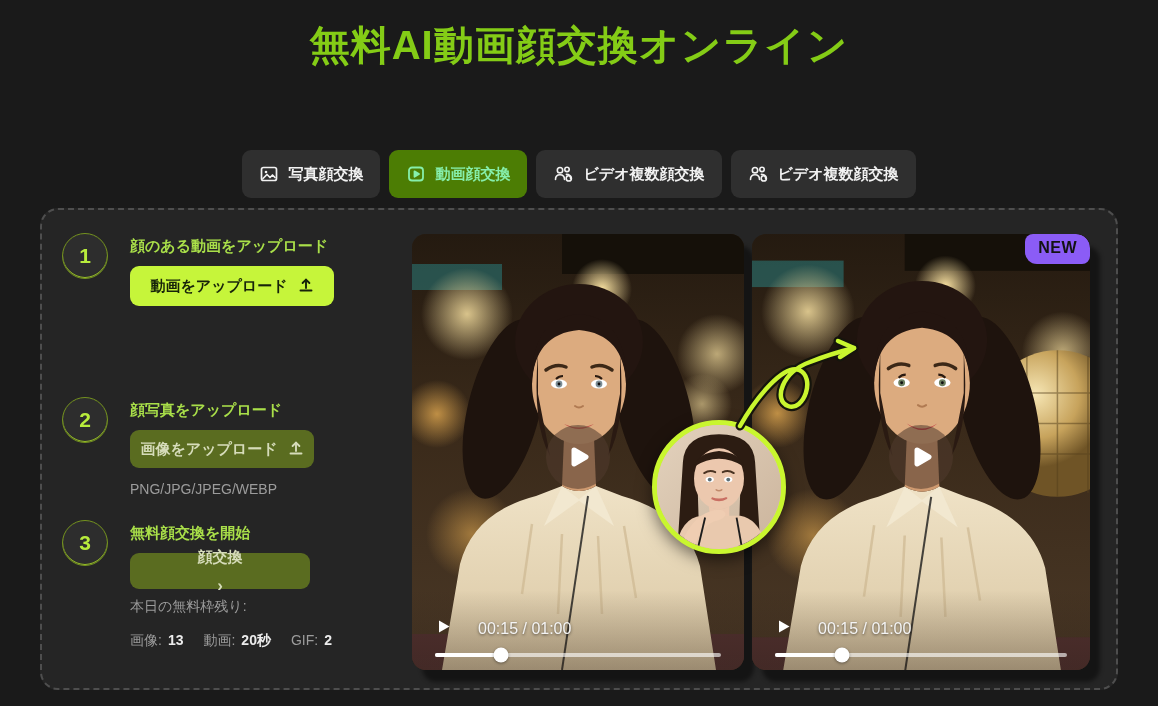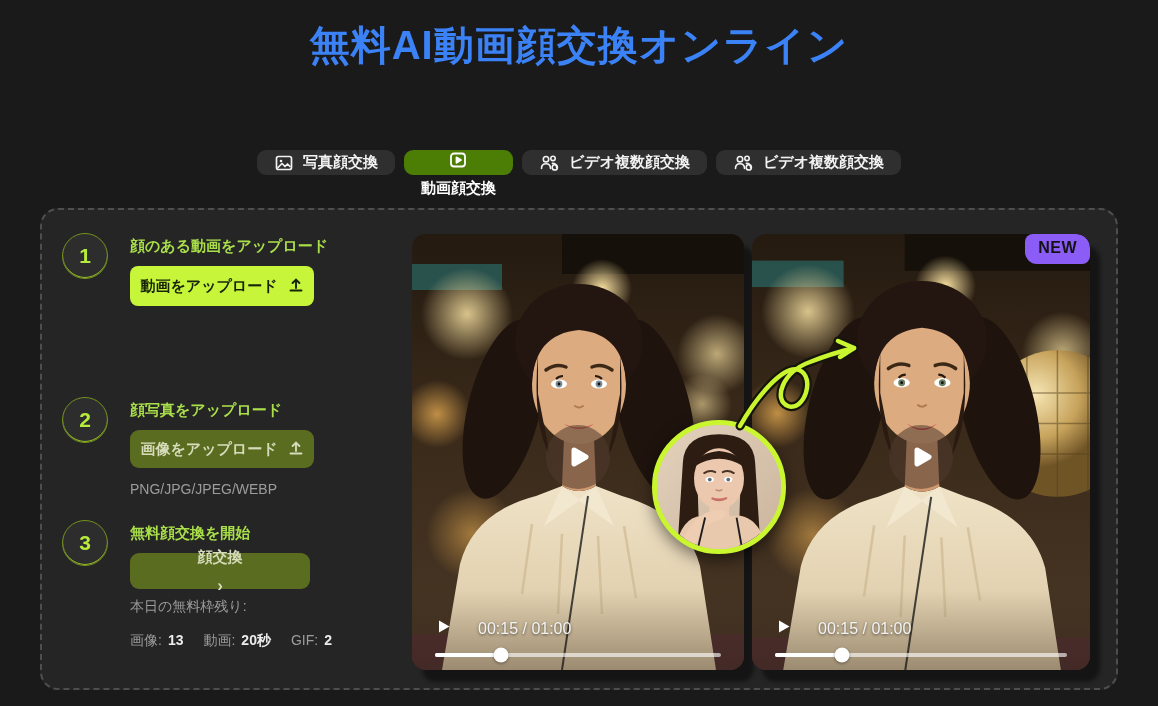--- a/index.html
+++ b/index.html
@@ -2,45 +2,45 @@
 <html><head>
 <meta charset="utf-8">
 <style>
   * { margin:0; padding:0; box-sizing:border-box; }
   html,body { background:#141414; }
   body { font-family:"Liberation Sans","DejaVu Sans",sans-serif; }
   .stage { position:relative; width:1158px; height:706px; background:#1a1a1a; overflow:hidden; margin:0 auto; }
 
   
   .page-title { position:absolute; top:18px; left:0; width:100%; text-align:center;
-    font-size:40px; font-weight:800; color:#3b82f6; letter-spacing:1px; }
+    font-size:40px; font-weight:800; color:#84cc16; letter-spacing:1px; }
   .page-subtitle { position:absolute; top:86px; left:50%; transform:translateX(-50%);
     width:990px; text-align:center; font-size:15px; line-height:1.65; color:#d9d9d9; }
 
   
   .tabs { position:absolute; top:150px; left:0; width:100%; display:flex; justify-content:center; gap:9px; }
-  .tab { height:25px; display:flex; align-items:center; gap:9px; padding:0 17px;
+  .tab { height:48px; display:flex; align-items:center; gap:9px; padding:0 17px;
     background:#2f2f2f; color:#f2f2f2; border:none; border-radius:9px;
     font-size:15px; font-weight:700; cursor:pointer; font-family:inherit; }
-  .tab.active { background:#4c7d04; color:#ffffff;flex-direction:column; }
+  .tab.active { background:#4c7d04; color:#86efac; }
   .tab svg { display:block; }
 
   
   .panel { position:absolute; left:40px; top:208px; width:1078px; height:482px;
     background:#252525; border:2px dashed #4e4e4e; border-radius:18px; }
 
   
   .step { position:absolute; left:20px; width:360px; display:flex; gap:22px; }
   .step-circle { flex:0 0 46px; width:46px; height:46px; border-radius:50%;
     background:#2d2d2d; border:1px solid #74921f; color:#b8ec3c; font-size:21px; font-weight:700;
     display:flex; align-items:center; justify-content:center; box-shadow:0 -1px 0 #9ac228 inset; }
   .step-heading { font-size:15px; font-weight:700; color:#a9df49; padding-top:4px; }
   .btn { display:flex; align-items:center; justify-content:center; gap:10px;
     border:none; border-radius:9px; cursor:pointer; font-family:inherit; font-size:15px; font-weight:700; }
-  .btn-primary { width:184px; height:40px; margin-top:10px; background:#c6f53a; color:#17230a;border-radius:8px; }
+  .btn-primary { width:204px; height:40px; margin-top:10px; background:#c6f53a; color:#17230a; }
   .btn-olive { width:184px; height:38px; margin-top:10px; background:#5a6c20; color:#d6dcba; }
   .btn-olive.swap { width:180px; height:36px; font-weight:600;flex-direction:column; }
   .info { margin-top:10px; font-size:14px; line-height:23px; color:#9c9c9c; }
   .quota-label { margin-top:9px; font-size:14px; color:#9c9c9c; }
   .quota-line { margin-top:16px; font-size:14px; color:#9c9c9c; display:flex; gap:6px; align-items:baseline; }
   .quota-line b { color:#ececec; font-weight:700; }
   .quota-gap { width:8px; }
   .chev { font-size:17px; line-height:1; }
 
   

